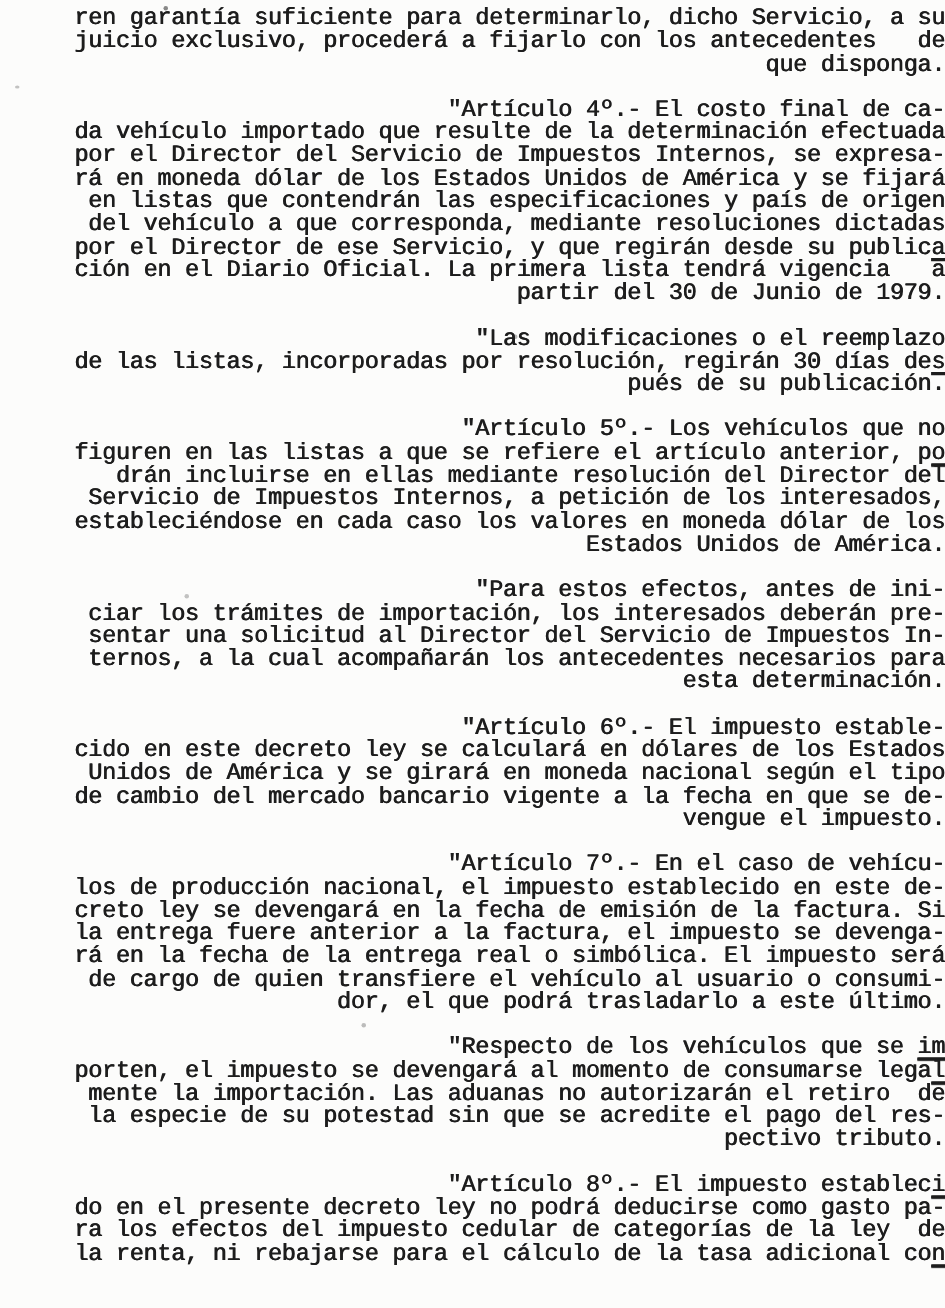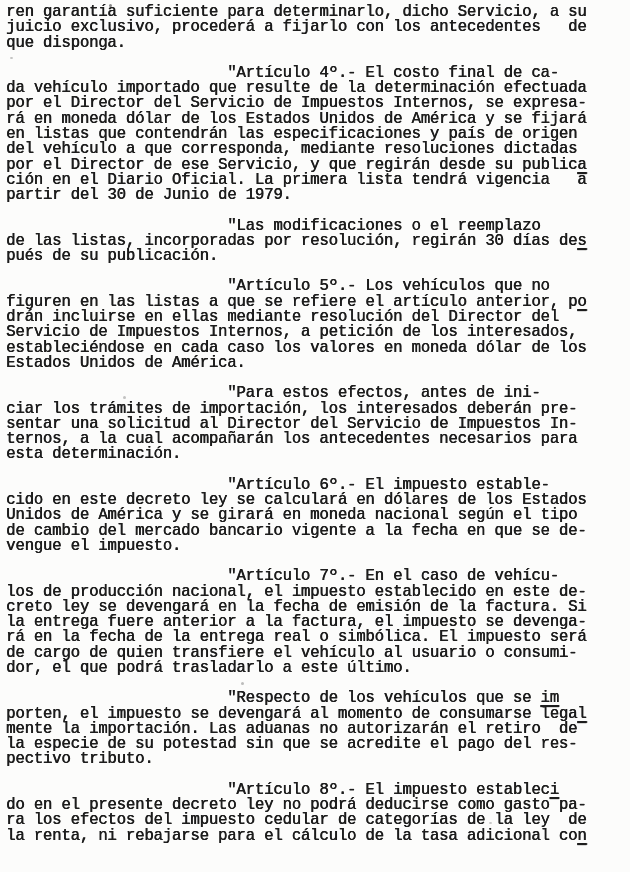--- a/index.html
+++ b/index.html
@@ -12,20 +12,21 @@
     overflow: hidden;
     background: var(--paper, #fcfcfb);
   }
   .page {
     position: relative;
     width: 630px;
     height: 872px;
     background: var(--paper, #fcfcfb);
     box-sizing: border-box;
     padding: 5px 0 0 6px;
+    text-align: right;
   }
   .text-block {
     font-family: "Liberation Mono", "DejaVu Sans Mono", monospace;
     font-size: 15.7px;
     line-height: 15.3px;
     letter-spacing: -0.2px;
     color: var(--ink, #1d1d1d);
     white-space: pre;
     text-shadow: 0.45px 0 0 currentColor, 0 0.3px 0 rgba(25,25,25,0.55);
   }

